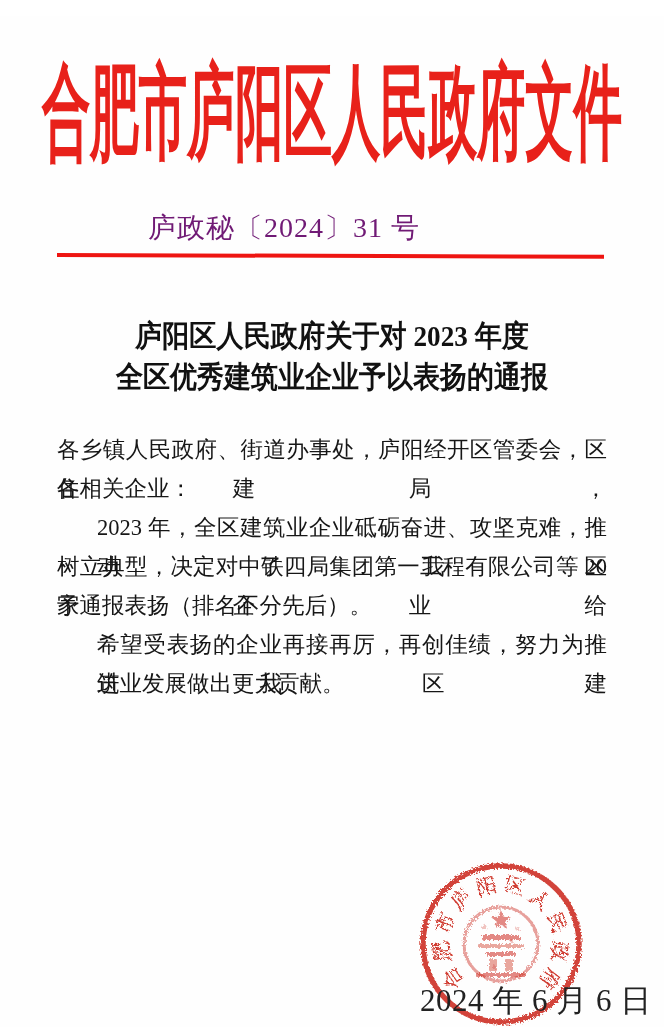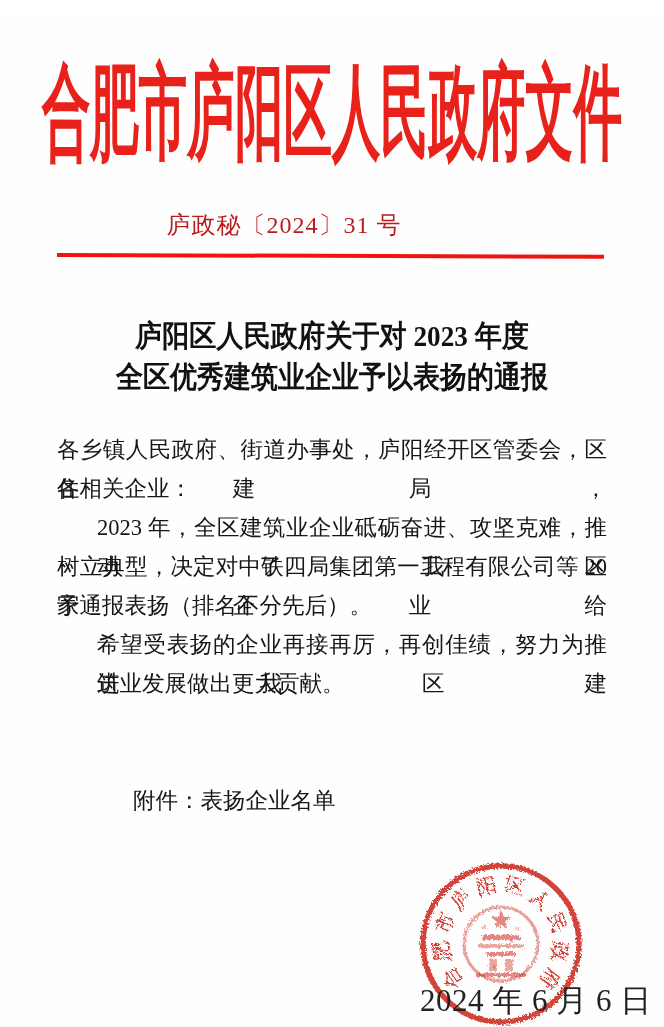--- a/index.html
+++ b/index.html
@@ -26,22 +26,22 @@
   }
   .masthead text{
     fill:var(--header-red);
     font-family:"Liberation Serif","DejaVu Serif",serif;
     font-weight:bold;
   }
   
   .docnum{
     position:absolute;left:0;top:193px;width:568px;
     text-align:center;
-    font-size:24px;letter-spacing:1px;
-    color:#b91c1c;
+    font-size:28px;letter-spacing:1px;
+    color:#701a75;
   }
   
   .rule{
     position:absolute;left:57px;top:237px;width:547px;height:4px;
     background:var(--rule-red);
     transform:rotate(0.18deg);
     transform-origin:left center;
   }
   
   .doctitle{
@@ -116,21 +116,20 @@
   <div class="bodytext">
       <div class="bline fill" style="padding-left: 0px;">各乡镇人民政府、街道办事处，庐阳经开区管委会，区住建局，</div>
       <div class="bline" style="padding-left: 0px;">各相关企业：</div>
       <div class="bline fill" style="padding-left: 40px;">2023 年，全区建筑业企业砥砺奋进、攻坚克难，推动了我区</div>
       <div class="bline fill" style="padding-left: 0px;">树立典型，决定对中铁四局集团第一工程有限公司等 20 家企业给</div>
       <div class="bline" style="padding-left: 0px;">予通报表扬（排名不分先后）。</div>
       <div class="bline fill" style="padding-left: 40px;">希望受表扬的企业再接再厉，再创佳绩，努力为推进我区建</div>
       <div class="bline" style="padding-left: 40px;">筑业发展做出更大贡献。</div>
     </div>
 
-  <div class="attachment">附件：表扬企业名单</div>
 
   <svg class="sealwrap" viewBox="0 0 190 190">
     <defs>
       <filter id="stampGrain" x="-15%" y="-15%" width="130%" height="130%">
         <feTurbulence type="fractalNoise" baseFrequency="0.55" numOctaves="2" seed="7" result="n"></feTurbulence>
         <feDisplacementMap in="SourceGraphic" in2="n" scale="5"></feDisplacementMap>
       </filter>
     </defs>
     <g filter="url(#stampGrain)">
       <circle class="seal-ring" cx="95" cy="95" r="78"></circle>

